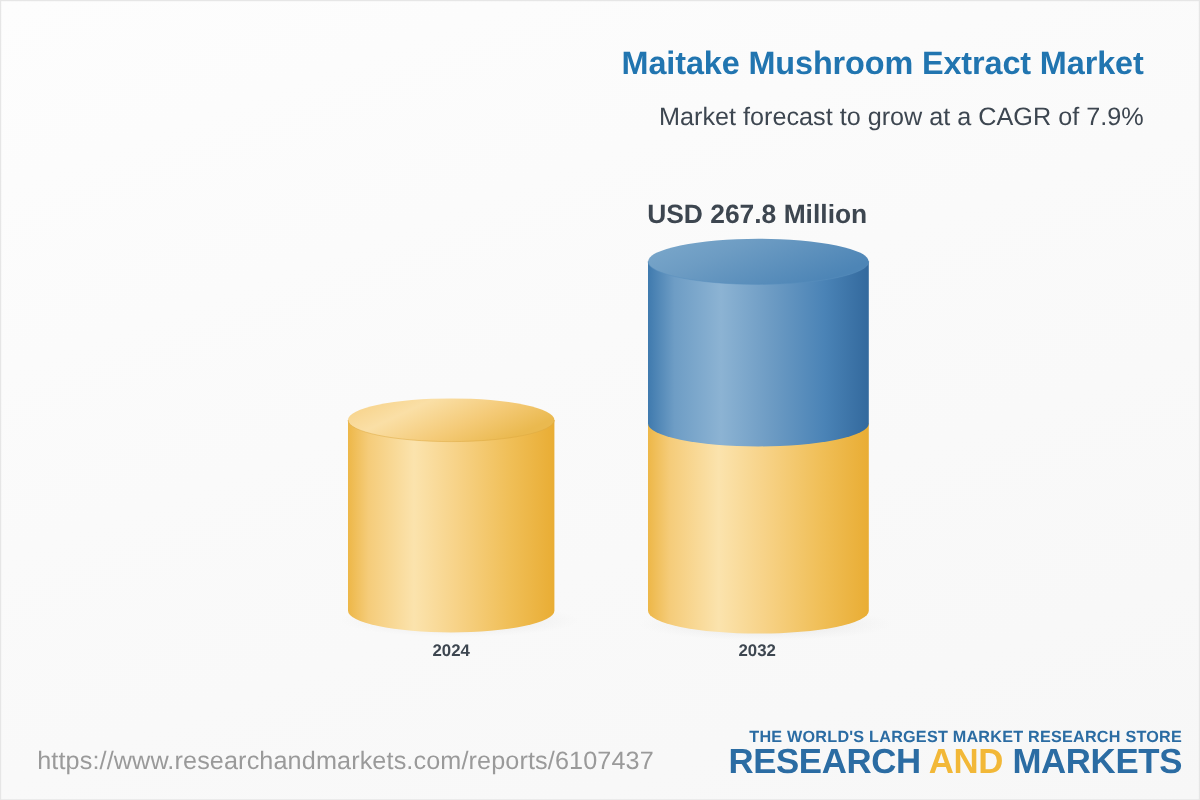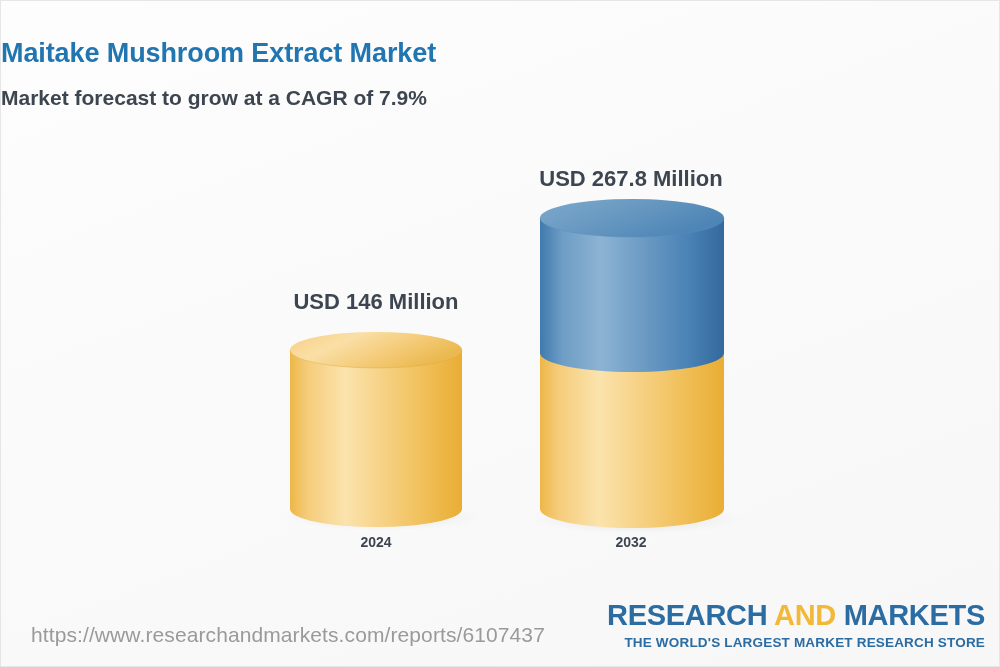--- a/index.html
+++ b/index.html
@@ -23,33 +23,33 @@
     background: linear-gradient(160deg, #fdfdfd 0%, #fafafa 45%, #f7f7f7 100%);
     overflow: hidden;
   }
 
   
   #header-block {
     position: absolute;
     top: 38px;
     left: 0;
     width: 952px;
-    text-align: left;
+    text-align: right;
   }
   #chart-title {
     font-size: 27px;
     font-weight: bold;
     color: #2175b0;
     letter-spacing: -0.1px;
     line-height: 1.1;
   }
   #chart-subtitle {
     margin-top: 17px;
     font-size: 21px;
-    font-weight: bold;
+    font-weight: normal;
     color: #3d4650;
     line-height: 1.1;
   }
 
   
   #plot-area {
     position: absolute;
     left: 0;
     top: 0;
     width: 1000px;
@@ -116,21 +116,20 @@
 
 <div id="chart-frame">
 
   <div id="header-block">
     <div id="chart-title">Maitake Mushroom Extract Market</div>
     <div id="chart-subtitle">Market forecast to grow at a CAGR of 7.9%</div>
   </div>
 
   <div id="plot-area">
 
-    <div class="value-label" style="left:215px; top:288px;">USD 146 Million</div>
 
     <div class="value-label" style="left:470px; top:165px;text-align:center;">USD 267.8 Million</div>
 
     <svg width="1000" height="600" viewBox="0 0 1000 600" style="position:absolute; left:0; top:0;">
       <defs>
 
         <linearGradient id="gradYellowBody" x1="0" y1="0" x2="1" y2="0">
           <stop offset="0%" stop-color="#edb748"></stop>
           <stop offset="10%" stop-color="#f5cc7a"></stop>
           <stop offset="32%" stop-color="#fbe3ad"></stop>
@@ -186,17 +185,17 @@
       </g>
     </svg>
 
     <div class="category-label" style="left:215px; top:533px;">2024</div>
     <div class="category-label" style="left:470px; top:533px;">2032</div>
   </div>
 
   <div id="footer-url">https://www.researchandmarkets.com/reports/6107437</div>
 
   <div id="logo-block">
+    <div id="logo-tagline">THE WORLD'S LARGEST MARKET RESEARCH STORE</div>
     <div id="logo-wordmark"><span>RESEARCH </span><span class="logo-and">AND </span><span>MARKETS</span></div>
-    <div id="logo-tagline">THE WORLD'S LARGEST MARKET RESEARCH STORE</div>
   </div>
 
 </div>
 
 </body></html>

